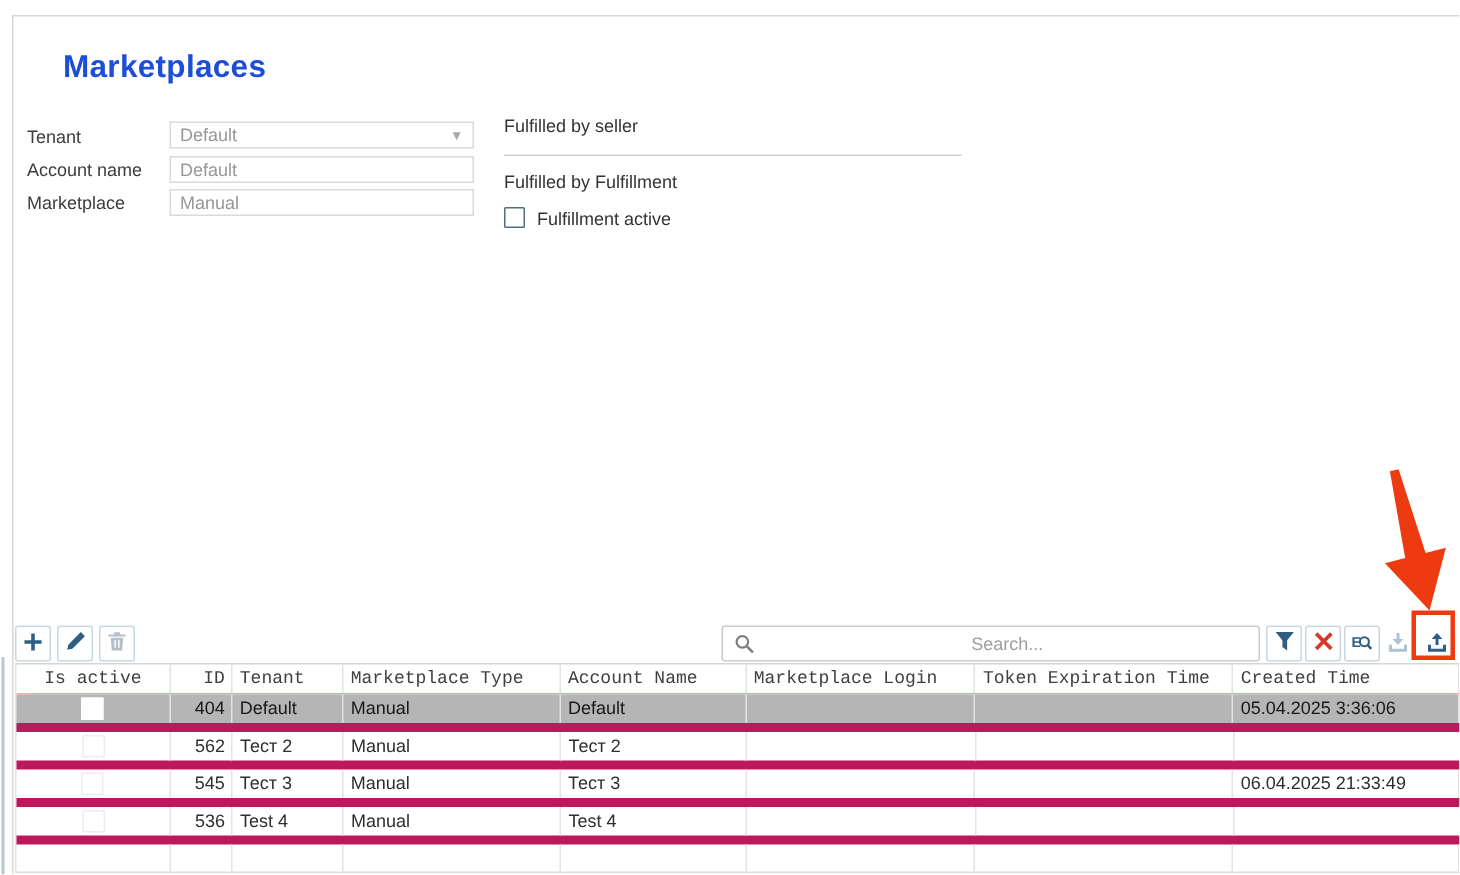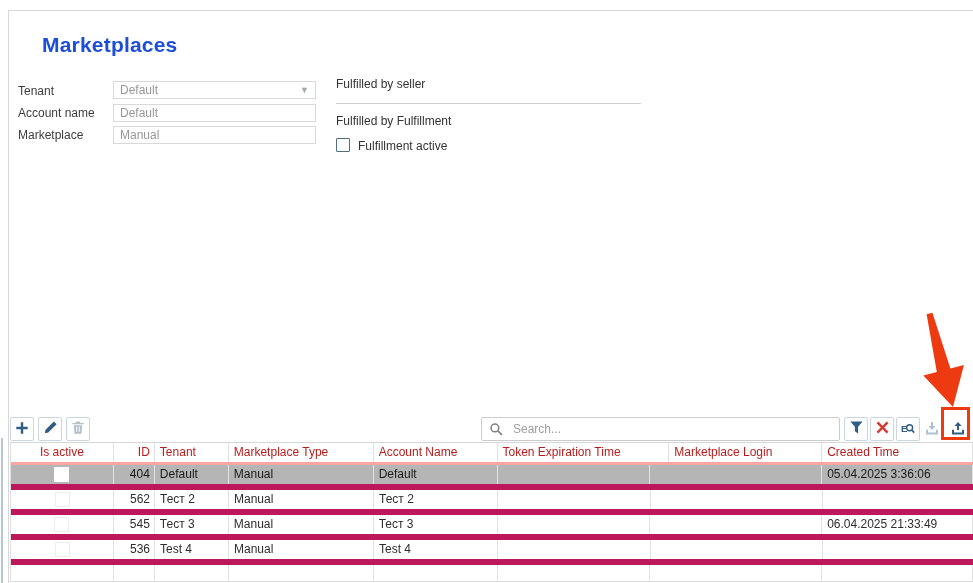--- a/index.html
+++ b/index.html
@@ -25,31 +25,31 @@
   .cbbox{left:336px;top:138px;width:14px;height:14px;border:1px solid #4f6f80;
          border-radius:1px;background:#fff;box-sizing:border-box;}
   
   .tbtn{width:24px;height:24px;border:1px solid #c8d7e2;border-radius:2px;background:#fff;
         display:flex;align-items:center;justify-content:center;box-sizing:border-box;padding:0;}
   .tbtn-plain{width:24px;height:24px;border:none;background:transparent;
         display:flex;align-items:center;justify-content:center;box-sizing:border-box;padding:0;}
   .search{left:481px;top:417px;width:359px;height:24px;border:1px solid #cccccc;border-radius:2px;
           background:#fff;display:flex;align-items:center;box-sizing:border-box;padding:0 7px;gap:7px;}
   .search input{border:none;outline:none;flex:1;font-family:"Liberation Sans",sans-serif;
-          font-size:12px;color:#444;background:transparent;}
+          font-size:12px;color:#444;background:transparent;text-align:center;}
   .search input::placeholder{color:#9e9e9e;}
   
   .ann-rect{left:941px;top:407px;width:29px;height:33px;border:3px solid #ee3a10;
             box-sizing:border-box;pointer-events:none;}
   .ann-arrow{left:900px;top:305px;pointer-events:none;}
   
   .grid{left:10px;top:442px;width:963px;height:140px;border-top:1px solid #d6d6d6;
         border-left:1px solid #e0e0e0;border-bottom:1px solid #dcdcdc;
         display:flex;flex-direction:column;box-sizing:border-box;background:#fff;}
-  .ghead{display:flex;height:19px;flex:0 0 19px;border-bottom:3px solid #fca5a5;color:#b91c1c;}
+  .ghead{display:flex;height:19px;flex:0 0 19px;border-bottom:1px solid #fca5a5;color:#404040;font-family:Liberation Mono, monospace;}
   .gbody{display:flex;flex-direction:column;flex:1;}
   .grow{display:flex;height:19px;flex:0 0 19px;border-bottom:6px solid #be185d;color:#2e2e2e;}
   .grow.sel{background:#b5b5b5;color:#181818;}
   .grow.filler{flex:1;border-bottom:none;height:auto;}
   .cell{box-sizing:border-box;border-right:1px solid #e2e2e2;padding:2px 5px 0 5px;
         white-space:nowrap;overflow:hidden;}
   .cell.right{text-align:right;padding-right:4px;}
   .cell.center{display:flex;align-items:center;justify-content:center;padding:0;}
   .rowcb{width:15px;height:15px;background:#fff;border:1px solid #ededed;box-sizing:border-box;}
   .sel .rowcb{border-color:#fff;}
@@ -160,22 +160,22 @@
   <polygon points="926.6,314.2 932.4,312.8 950.4,368.6 963.9,365.1 953,407 923.3,375.5 936.8,372" fill="#ee3a10"></polygon>
 </svg>
 
 <div class="abs grid">
   <div class="ghead">
       <div class="cell" style="text-align: center; width: 103px;">Is active</div>
       <div class="cell right" style="width: 41px;">ID</div>
       <div class="cell left" style="width: 74px;">Tenant</div>
       <div class="cell left" style="width: 145px;">Marketplace Type</div>
       <div class="cell left" style="width: 124px;">Account Name</div>
+      <div class="cell left" style="width: 153px;">Marketplace Login</div>
       <div class="cell left" style="width: 172px;">Token Expiration Time</div>
-      <div class="cell left" style="width: 153px;">Marketplace Login</div>
       <div class="cell left" style="width: 151px;">Created Time</div>
     </div>
   <div class="gbody">
       <div class="grow sel">
         <div class="cell center" style="width: 103px;">
           <div class="rowcb"></div>
         </div>
         <div class="cell right" style="width: 41px;">404</div>
         <div class="cell" style="width: 74px;">Default</div>
         <div class="cell" style="width: 145px;">Manual</div>

